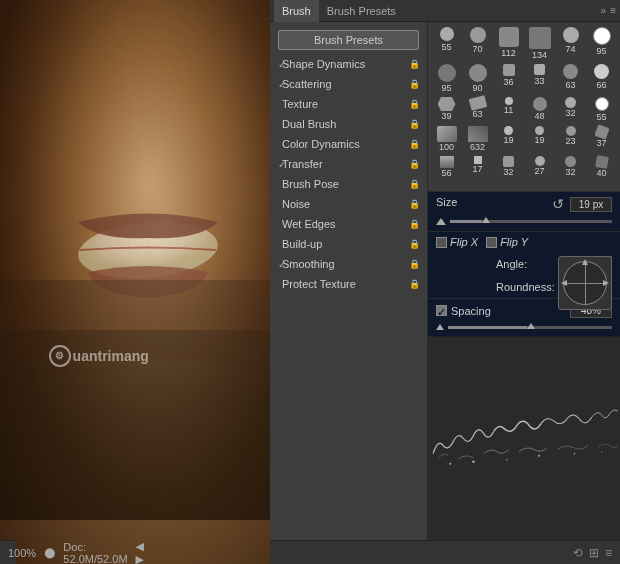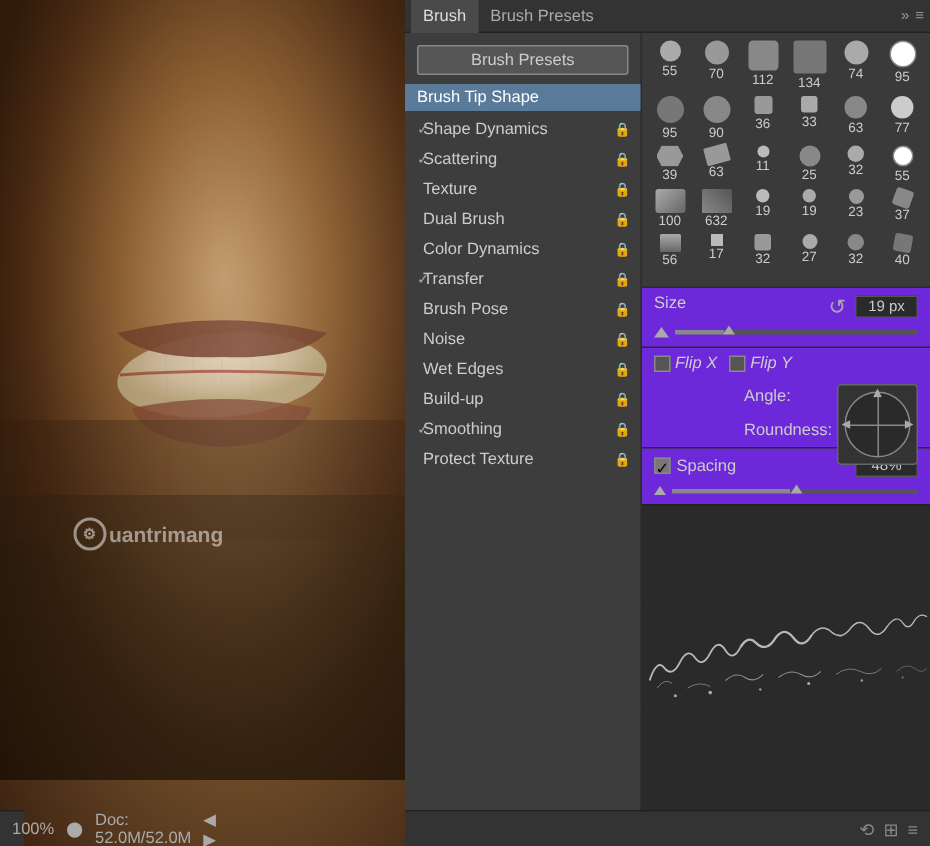--- a/index.html
+++ b/index.html
@@ -159,21 +159,21 @@
       right: 6px;
       color: #888;
       font-size: 9px;
     }
 
     
     .brush-right {
       flex: 1;
       display: flex;
       flex-direction: column;
-      background: #6d28d9;
+      background: #0f172a;
     }
 
     
     .presets-grid {
       padding: 4px;
       border-bottom: 1px solid #2a2a2a;
       height: 170px;
       overflow-y: auto;
       background: #3a3a3a;
     }
@@ -532,21 +532,20 @@
       <div class="tab-icons">
         <span style="cursor:pointer;">»</span>
         <span style="cursor:pointer;">≡</span>
       </div>
     </div>
 
     <div class="panel-content">
 
       <div class="brush-sidebar">
         <div class="brush-presets-btn">Brush Presets</div>
-        <div class="brush-tip-shape">Brush Tip Shape</div>
 
         <div class="brush-option checked">
           <span class="label">Shape Dynamics</span>
           <span class="lock-icon">🔒</span>
         </div>
         <div class="brush-option checked">
           <span class="label">Scattering</span>
           <span class="lock-icon">🔒</span>
         </div>
         <div class="brush-option">
@@ -636,38 +635,38 @@
             <div class="preset-item">
                 <div class="preset-circle" style="width:11px;height:11px;background:#aaa;border-radius:2px;"></div>
                 <div class="preset-num">33</div>
               </div>
             <div class="preset-item">
                 <div class="preset-circle" style="width:15px;height:15px;background:#888;"></div>
                 <div class="preset-num">63</div>
               </div>
             <div class="preset-item">
                 <div class="preset-circle" style="width:15px;height:15px;background:#ccc;border-radius:50%;"></div>
-                <div class="preset-num">77</div>
+                <div class="preset-num">66</div>
               </div>
 
             <div class="preset-item">
                 <div style="width:18px;height:14px;background:#999;clip-path:polygon(0 50%,20% 0,80% 0,100% 50%,80% 100%,20% 100%);"></div>
                 <div class="preset-num">39</div>
               </div>
             <div class="preset-item">
                 <div style="width:16px;height:12px;background:#999;border-radius:1px;transform:rotate(-15deg);"></div>
                 <div class="preset-num">63</div>
               </div>
             <div class="preset-item">
                 <div style="width:8px;height:8px;background:#bbb;border-radius:50%;"></div>
                 <div class="preset-num">11</div>
               </div>
             <div class="preset-item">
                 <div style="width:14px;height:14px;background:#888;border-radius:50%;"></div>
-                <div class="preset-num">25</div>
+                <div class="preset-num">48</div>
               </div>
             <div class="preset-item">
                 <div style="width:11px;height:11px;background:#aaa;border-radius:50%;"></div>
                 <div class="preset-num">32</div>
               </div>
             <div class="preset-item">
                 <div class="preset-circle" style="width:14px;height:14px;background:#fff;border:1px solid #888;border-radius:50%;"></div>
                 <div class="preset-num">55</div>
               </div>
 

